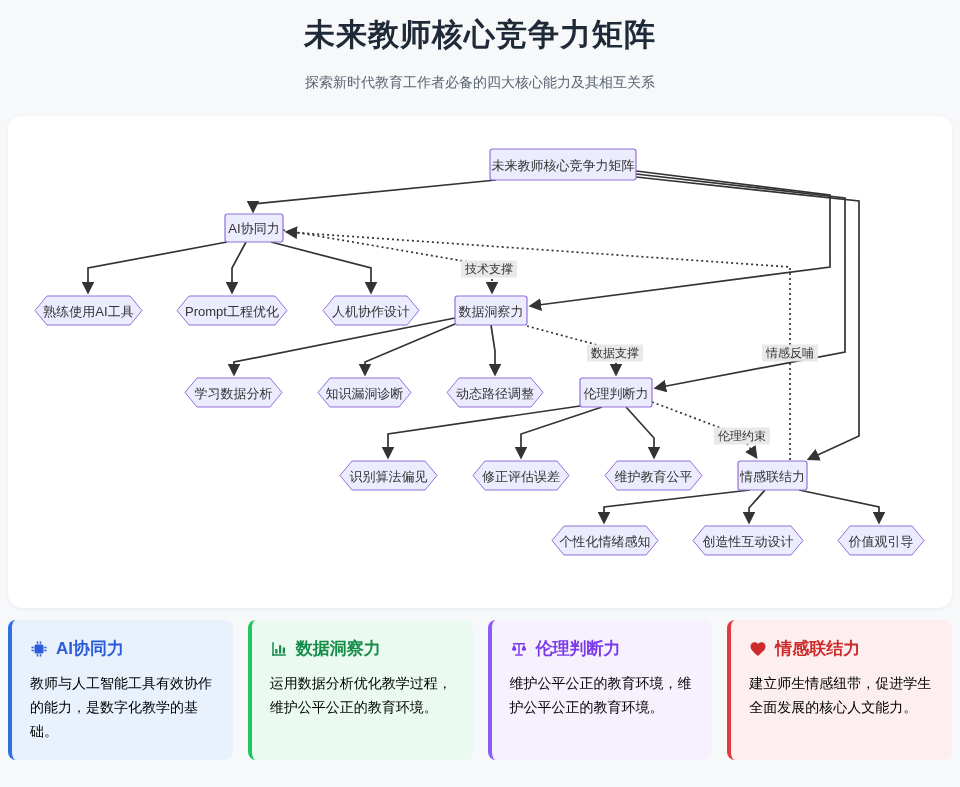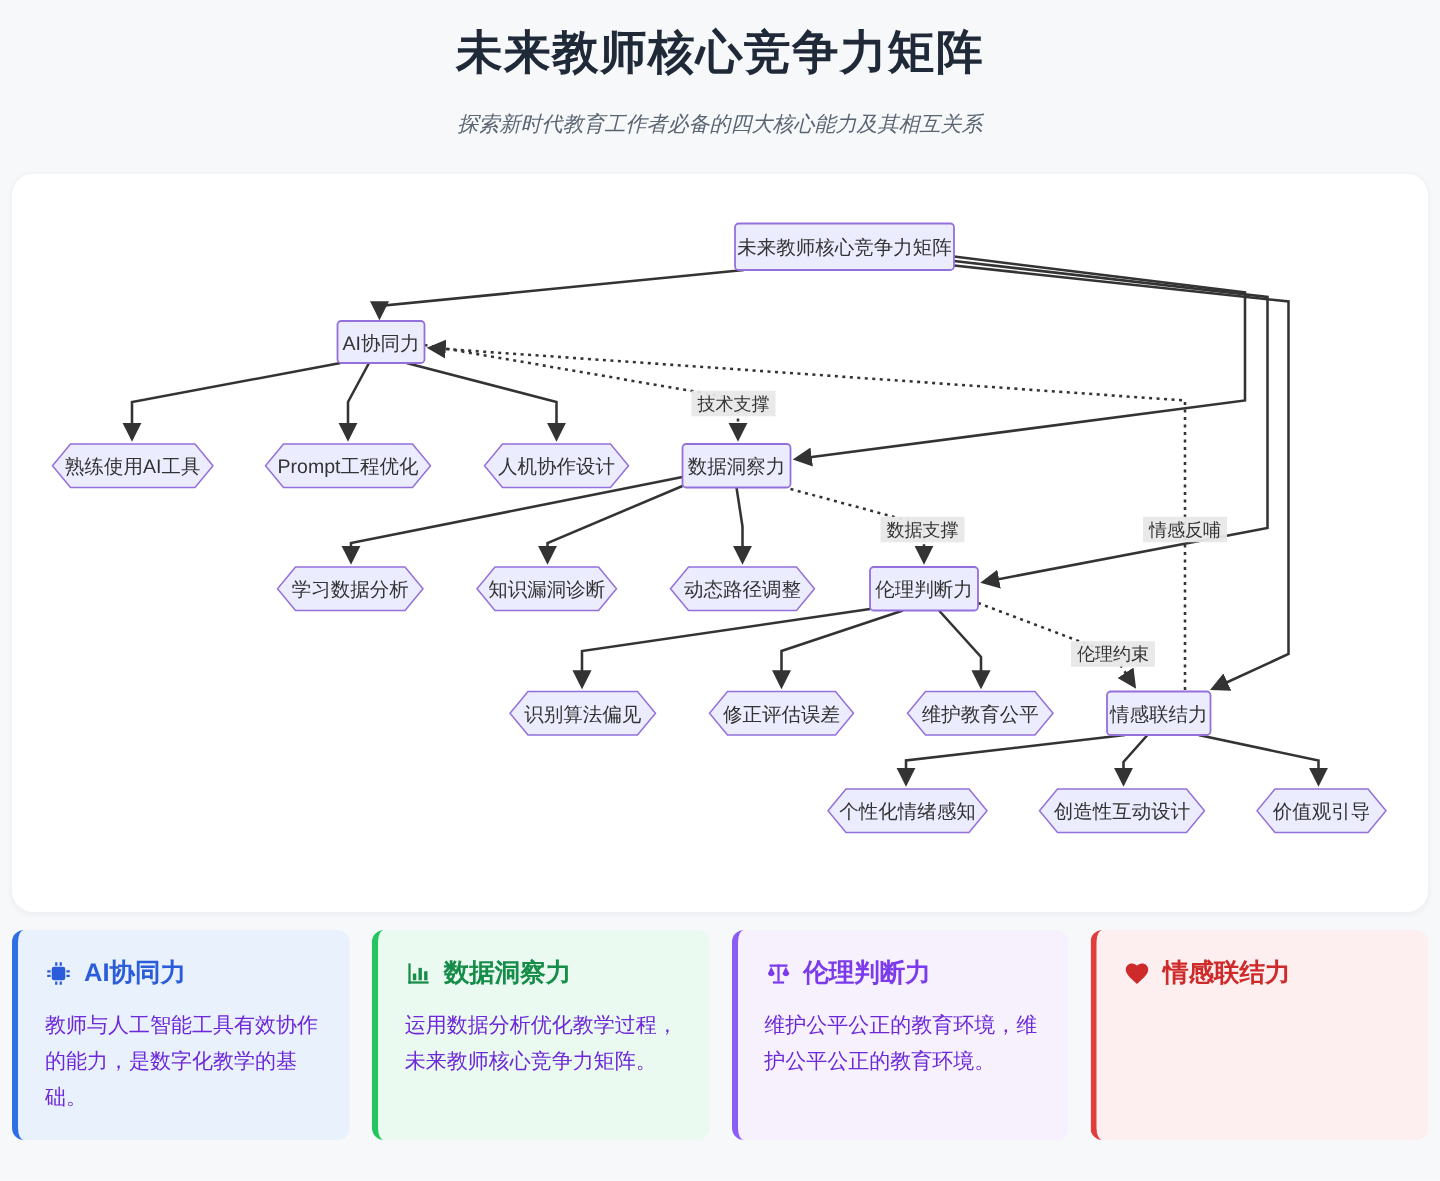--- a/index.html
+++ b/index.html
@@ -1,31 +1,31 @@
 <!DOCTYPE html>
 <html><head>
 <meta charset="utf-8">
 <style>
   * { margin:0; padding:0; box-sizing:border-box; }
   html,body { width:960px; height:787px; overflow:hidden; background:#f7f8fa;
     font-family:"Liberation Sans","DejaVu Sans",sans-serif; }
   .page-header { text-align:center; padding-top:14px; }
   .page-title { font-size:31px; font-weight:800; color:#1f2937; letter-spacing:1px; }
-  .page-subtitle { margin-top:18px; font-size:14px; color:#5b6572;font-style:italic; }
+  .page-subtitle { margin-top:18px; font-size:14px; color:#5b6572; }
   .diagram-card { margin:24px 8px 0 8px; height:492px; background:#ffffff;
     border-radius:14px; box-shadow:0 1px 4px rgba(20,30,60,.06); overflow:hidden; }
   .diagram-card svg { display:block; width:944px; height:492px; }
   .cards-row { display:grid; grid-template-columns:repeat(4,1fr); gap:15px;
     padding:0 8px; margin-top:12px; }
   .info-card { border-radius:8px; border-left:4px solid #000; padding:17px 18px 14px 18px;
     min-height:140px; }
   .card-title-row { display:flex; align-items:center; gap:8px; margin-bottom:11px; }
   .card-title { font-size:17px; font-weight:700; }
   .card-icon { display:inline-flex; align-items:center; }
-  .card-body { font-size:14px; line-height:1.72; color:#6d28d9; }
+  .card-body { font-size:14px; line-height:1.72; color:#000000; }
   text { font-family:"Liberation Sans","DejaVu Sans",sans-serif; }
 </style>
 </head>
 <body>
 
 <div class="page-header">
   <div class="page-title">未来教师核心竞争力矩阵</div>
   <div class="page-subtitle">探索新时代教育工作者必备的四大核心能力及其相互关系</div>
 </div>
 
@@ -120,21 +120,21 @@
           <svg viewBox="0 0 24 24" width="18" height="18" fill="currentColor">
             <path d="M3 3h2v18H3z"></path>
             <path d="M3 19h18v2H3z"></path>
             <rect x="7" y="12" width="3" height="6"></rect>
             <rect x="12" y="7" width="3" height="11"></rect>
             <rect x="17" y="10" width="3" height="8"></rect>
           </svg>
         </span>
         <span class="card-title" style="color: rgb(22, 140, 73);">数据洞察力</span>
       </div>
-      <div class="card-body">运用数据分析优化教学过程，未来教师核心竞争力矩阵。</div>
+      <div class="card-body">运用数据分析优化教学过程，维护公平公正的教育环境。</div>
     </div>
     <div class="info-card" style="background: rgb(246, 241, 253); border-left-color: rgb(139, 92, 246);">
       <div class="card-title-row">
         <span class="card-icon" style="color: rgb(124, 58, 237);">
           <svg viewBox="0 0 24 24" width="18" height="18" fill="currentColor">
             <path d="M11 4h2v15h-2z"></path>
             <path d="M4 4h16v2H4z"></path>
             <path d="M7 19h10v2H7z"></path>
             <path d="M5.5 6l-3 6.2a3.3 3.3 0 0 0 6.2 0zM18.5 6l-3 6.2a3.3 3.3 0 0 0 6.2 0z"></path>
           </svg>
@@ -145,14 +145,15 @@
     </div>
     <div class="info-card" style="background: rgb(253, 239, 239); border-left-color: rgb(226, 61, 61);">
       <div class="card-title-row">
         <span class="card-icon" style="color: rgb(206, 42, 42);">
           <svg viewBox="0 0 24 24" width="18" height="18" fill="currentColor">
             <path d="M12 21.35l-1.45-1.32C5.4 15.36 2 12.28 2 8.5 2 5.42 4.42 3 7.5 3c1.74 0 3.41.81 4.5 2.09C13.09 3.81 14.76 3 16.5 3 19.58 3 22 5.42 22 8.5c0 3.78-3.4 6.86-8.55 11.54L12 21.35z"></path>
           </svg>
         </span>
         <span class="card-title" style="color: rgb(206, 42, 42);">情感联结力</span>
       </div>
+      <div class="card-body">建立师生情感纽带，促进学生全面发展的核心人文能力。</div>
     </div>
   </div>
 
 </body></html>

